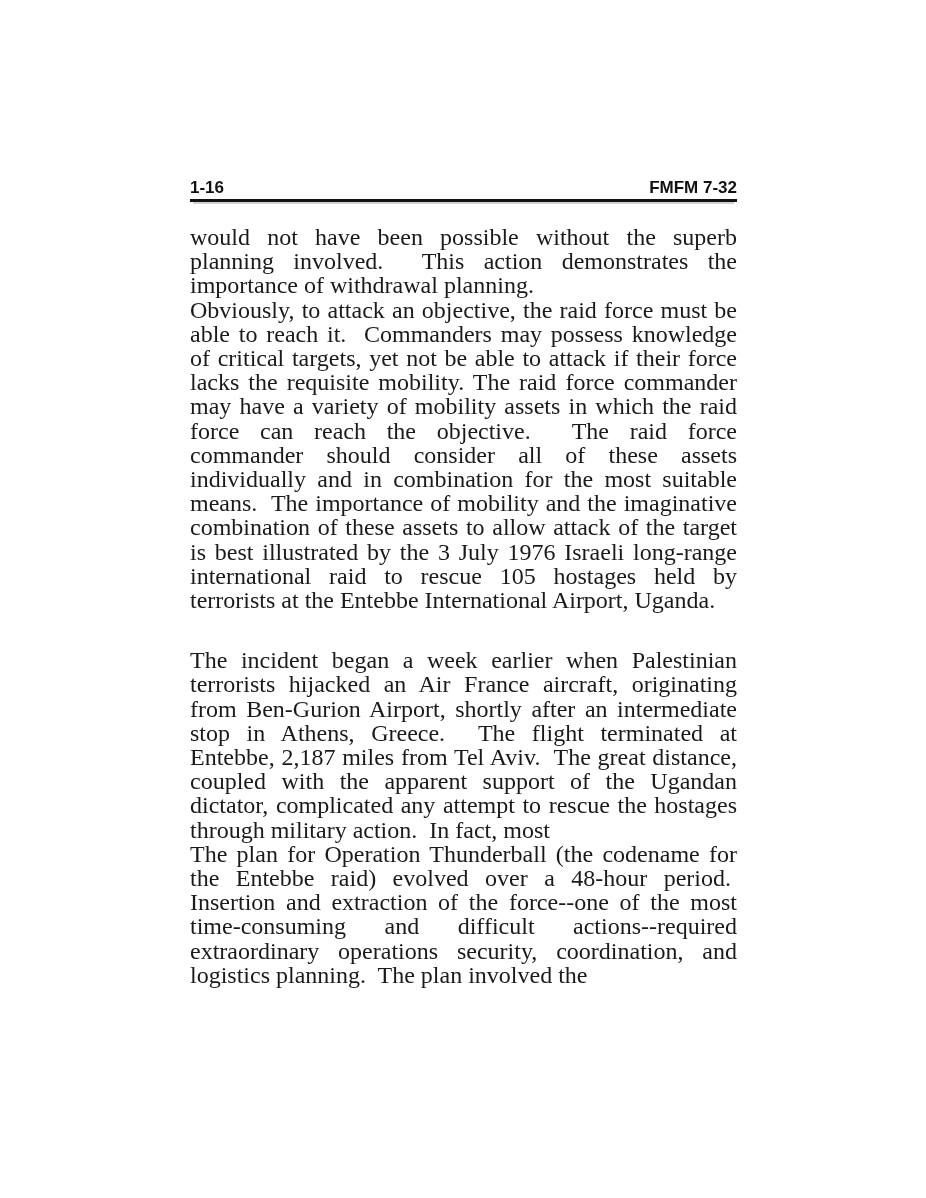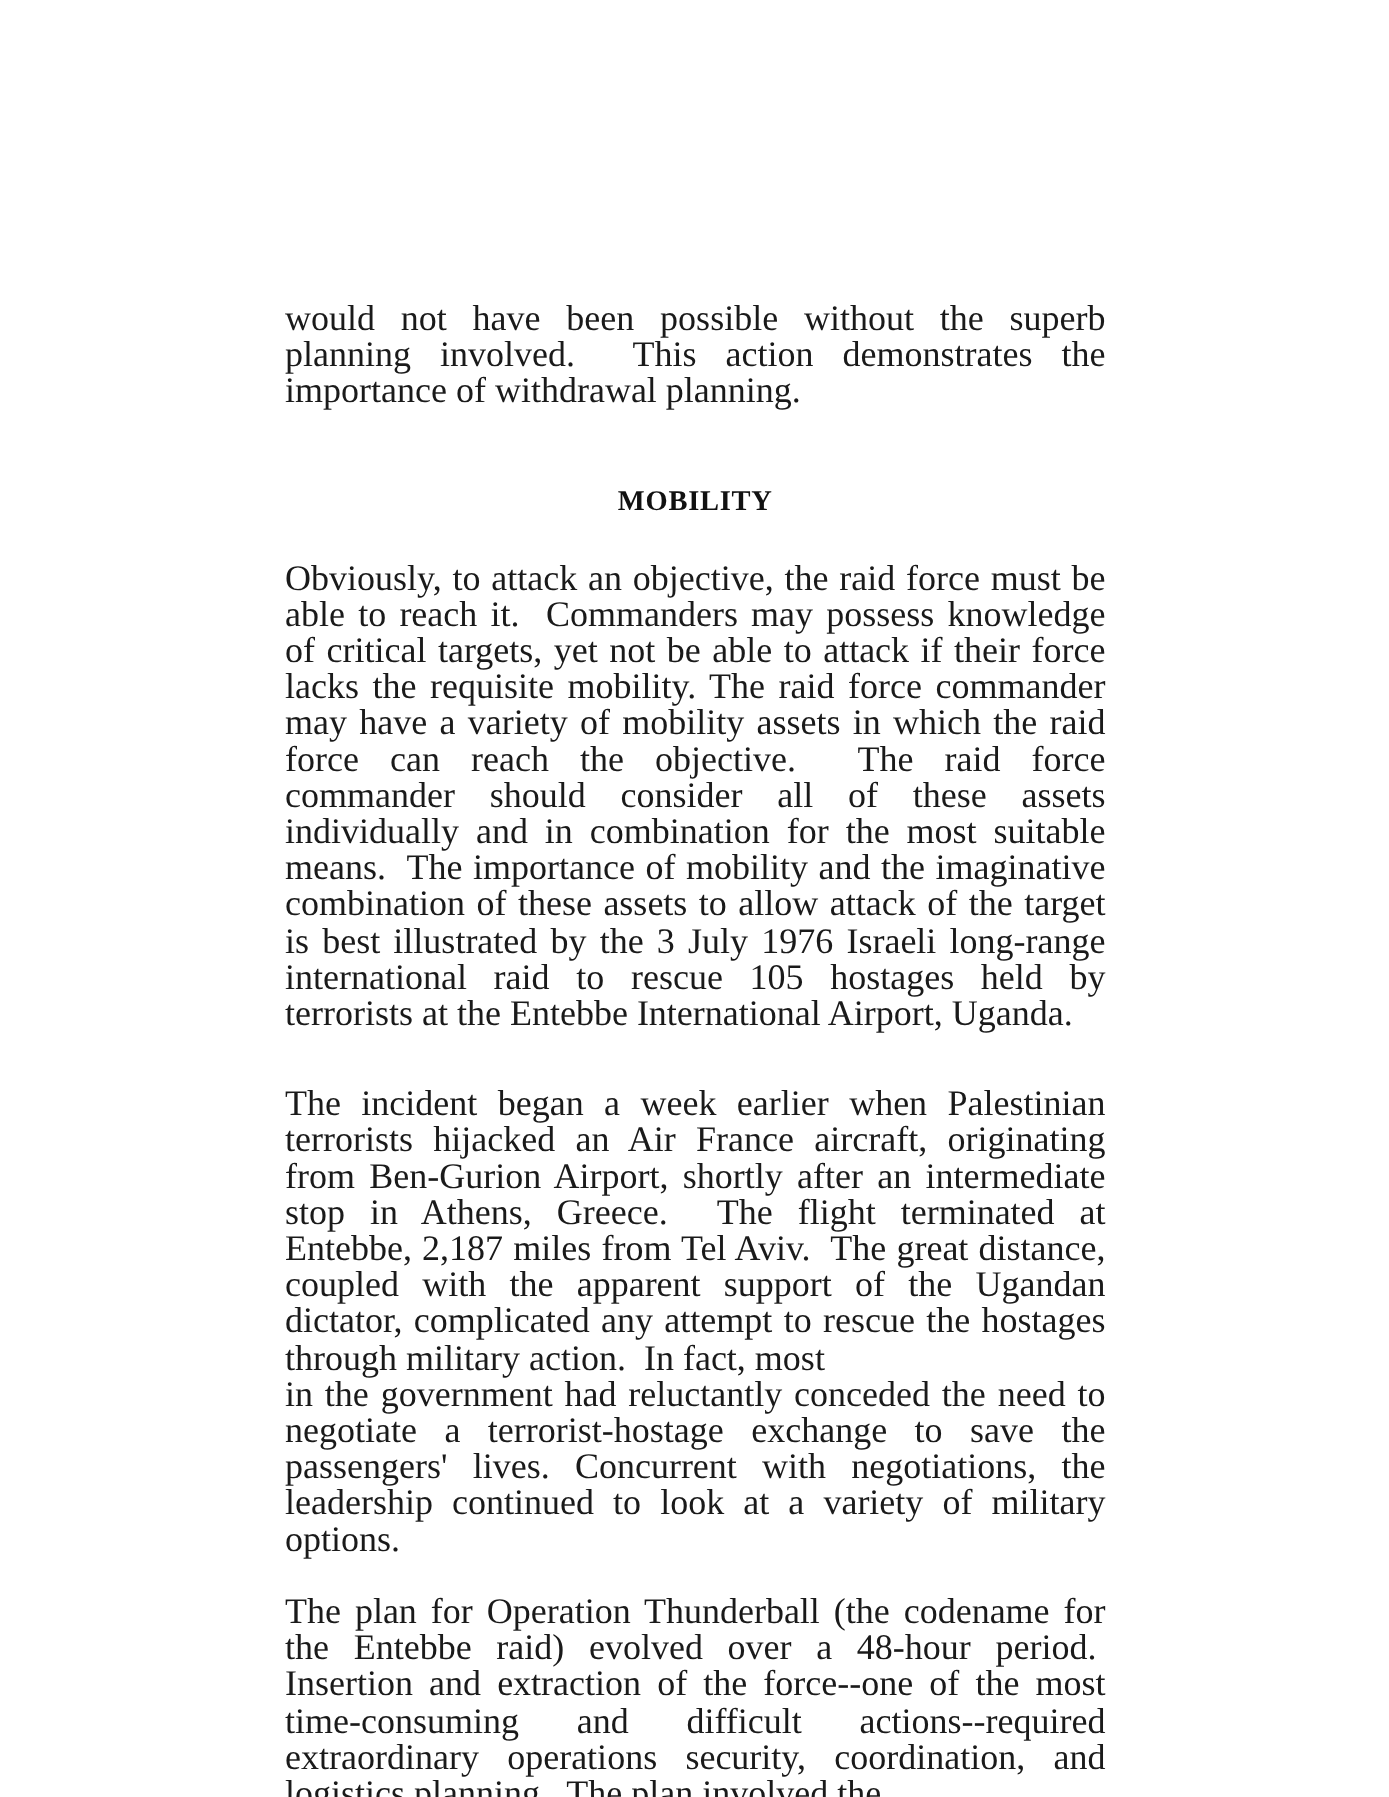--- a/index.html
+++ b/index.html
@@ -54,27 +54,29 @@
   .para-incident-1 { margin-bottom: 0; }
   .para-incident-2 { margin-bottom: 24px; }
   .para-plan       { margin-bottom: 0; }
 </style>
 </head>
 <body>
 
 <div class="page">
   <div class="content-column">
 
+    <div class="page-header">
+      <span>1-16</span>
+      <span>FMFM 7-32</span>
+    </div>
 
     <p class="body-text para-intro">would not have been possible without the superb planning involved.&nbsp; This action demonstrates the importance of withdrawal planning.</p>
 
-    <div class="section-heading">MOBILITY</div>
 
     <p class="body-text para-mobility">Obviously, to attack an objective, the raid force must be able to reach it.&nbsp; Commanders may possess knowledge of critical targets, yet not be able to attack if their force lacks the requisite mobility. The raid force commander may have a variety of mobility assets in which the raid force can reach the objective.&nbsp; The raid force commander should consider all of these assets individually and in combination for the most suitable means.&nbsp; The importance of mobility and the imaginative combination of these assets to allow attack of the target is best illustrated by the 3 July 1976 Israeli long-range international raid to rescue 105 hostages held by terrorists at the Entebbe International Airport, Uganda.</p>
 
     <p class="body-text para-incident-1">The incident began a week earlier when Palestinian terrorists hijacked an Air France aircraft, originating from Ben-Gurion Airport, shortly after an intermediate stop in Athens, Greece.&nbsp; The flight terminated at Entebbe, 2,187 miles from Tel Aviv.&nbsp; The great distance, coupled with the apparent support of the Ugandan dictator, complicated any attempt to rescue the hostages through military action.&nbsp; In fact, most</p>
 
-    <p class="body-text para-incident-2">in the government had reluctantly conceded the need to negotiate a terrorist-hostage exchange to save the passengers' lives. Concurrent with negotiations, the leadership continued to look at a variety of military options.</p>
 
     <p class="body-text para-plan">The plan for Operation Thunderball (the codename for the Entebbe raid) evolved over a 48-hour period.&nbsp; Insertion and extraction of the force--one of the most time-consuming and difficult actions--required extraordinary operations security, coordination, and logistics planning.&nbsp; The plan involved the</p>
 
   </div>
 </div>
 
 </body></html>

